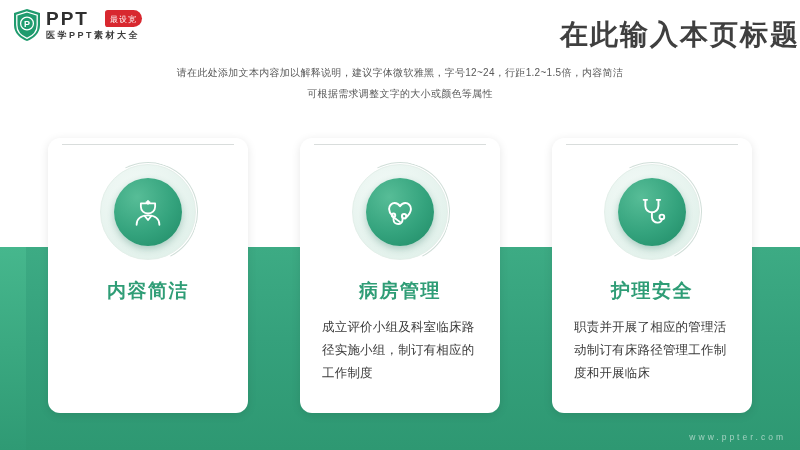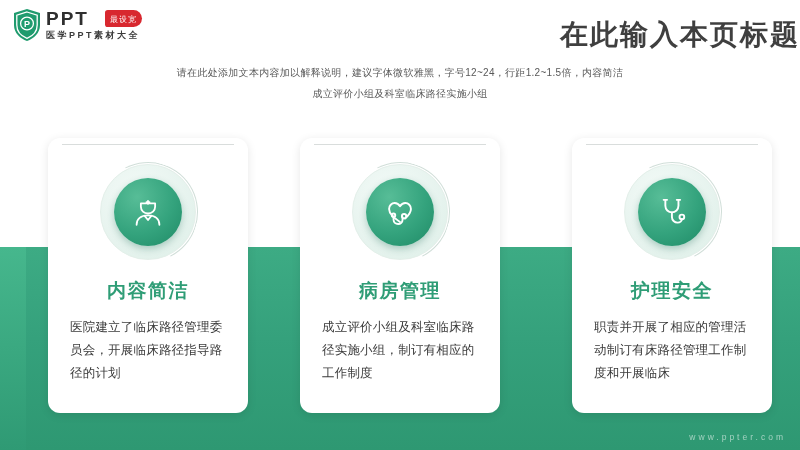--- a/index.html
+++ b/index.html
@@ -57,21 +57,21 @@
   }
 
   
   .card {
     position:absolute; top:138px; width:200px; height:275px;
     background:#ffffff; border-radius:12px;
     box-shadow:0 2px 10px rgba(0,0,0,.10);
   }
   .card.c1 { left:48px; }
   .card.c2 { left:300px; }
-  .card.c3 { left:572px; }
+  .card.c3 { left:552px; }
   .card-rule {
     position:absolute; left:14px; right:14px; top:6px;
     height:1px; background:#d9dddc;
   }
 
   
   .ring {
     position:absolute; left:50%; top:26px; width:96px; height:96px;
     margin-left:-48px; border-radius:50%;
     background:radial-gradient(circle at 38% 32%,#f3faf7 0%,#e6f3ee 60%,#dcefe7 100%);
@@ -127,39 +127,38 @@
       </svg>
     </div>
     <div class="logo-ppt">PPT</div>
     <div class="logo-badge">最设宽</div>
     <div class="logo-sub">医学PPT素材大全</div>
   </div>
 
   <div class="title">在此输入本页标题</div>
   <div class="subtitle">
     <div>请在此处添加文本内容加以解释说明，建议字体微软雅黑，字号12~24，行距1.2~1.5倍，内容简洁</div>
-    <div>成立评价小组及科室临床路径实施小组</div>
+    <div>可根据需求调整文字的大小或颜色等属性</div>
   </div>
 
   <div class="card c1">
     <div class="card-rule"></div>
     <div class="ring">
       <div class="icon-circle">
         <svg viewBox="0 0 40 40">
           <g fill="none" stroke="#ffffff" stroke-width="1.9" stroke-linejoin="round" stroke-linecap="round">
             <path d="M12.5 11 H27.5 V14.5 C27.5 18.6 24.1 21.6 20 21.6 C15.9 21.6 12.5 18.6 12.5 14.5 Z"></path>
             <path d="M20 11.3 V8.2 M18.4 9.7 H21.6"></path>
             <path d="M8 33.5 C8 27.6 12.4 23.6 20 23.6 C27.6 23.6 32 27.6 32 33.5"></path>
             <path d="M16.3 23.9 L20 28.4 L23.7 23.9"></path>
           </g>
         </svg>
       </div>
     </div>
     <div class="card-heading">内容简洁</div>
-    <div class="card-body">医院建立了临床路径管理委员会，开展临床路径指导路径的计划</div>
   </div>
 
   <div class="card c2">
     <div class="card-rule"></div>
     <div class="ring">
       <div class="icon-circle">
         <svg viewBox="0 0 40 40">
           <g fill="none" stroke="#ffffff" stroke-width="2" stroke-linejoin="round" stroke-linecap="round">
             <path d="M20 30.5 C14 26.2 8.5 22.2 8.5 16.8 C8.5 13.2 11.2 10.6 14.4 10.6
                      C16.7 10.6 18.7 11.9 20 13.9 C21.3 11.9 23.3 10.6 25.6 10.6

